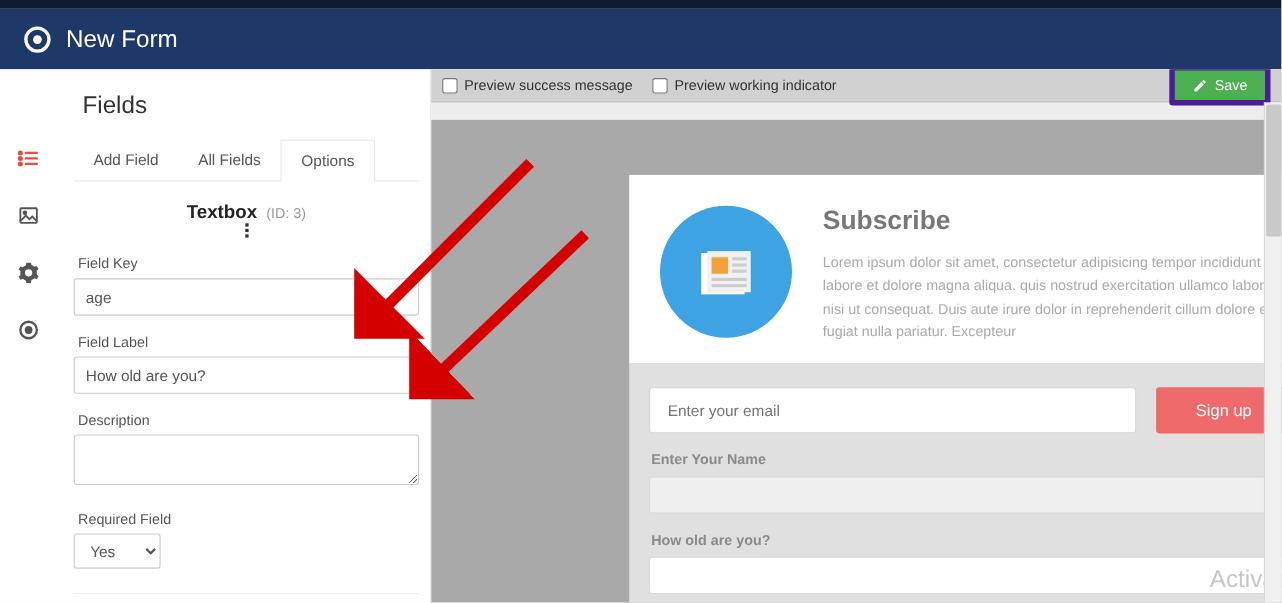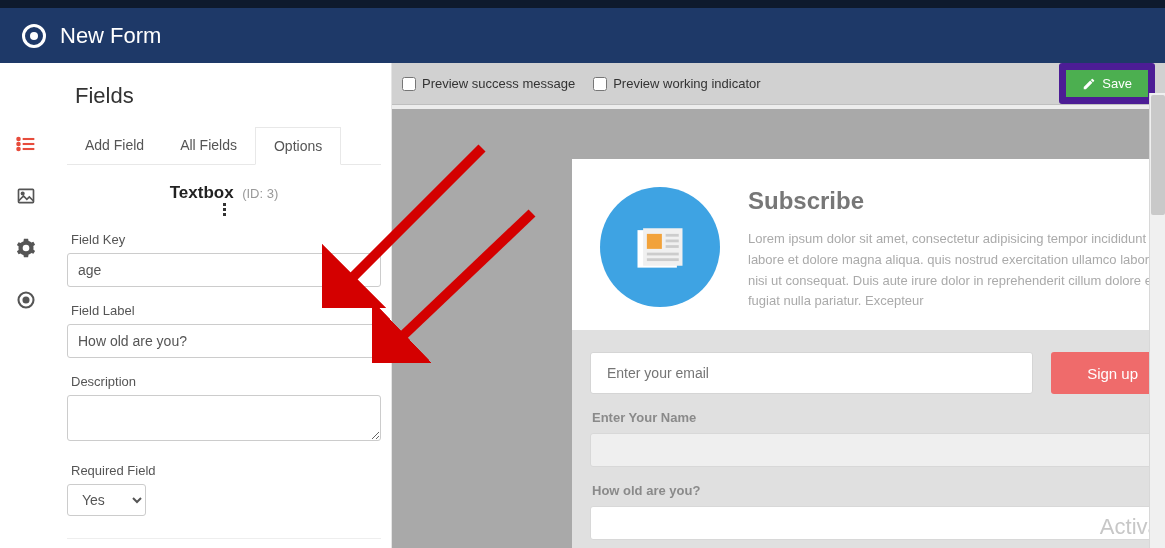--- a/index.html
+++ b/index.html
@@ -23,25 +23,25 @@
   .section-head .t { font-size: 17px; font-weight: 700; color: #222; }
   .section-head .sub { font-size: 13px; font-weight: 400; color: #999; margin-left: 4px; }
   .kebab { width: 14px; display:flex; flex-direction:column; gap:2px; align-items:center; cursor:pointer; }
   .kebab span { width:3px; height:3px; background:#333; display:block; }
   .lbl { font-size: 13px; color: #555; padding: 6px 4px 6px 4px; display:block; }
   .inp { width: 100%; border: 1px solid #ccc; border-radius: 3px; padding: 8px 10px; font-size: 14px; color: #555; }
   .ta { width: 100%; height: 46px; border: 1px solid #ccc; border-radius: 3px; padding: 6px; resize: both; }
   .sel { border: 1px solid #ccc; border-radius: 3px; padding: 6px 24px 6px 10px; font-size: 14px; color: #555; background: #fff; appearance: menulist; }
   hr.sep { border: none; border-top: 1px solid #eee; margin: 22px 0 14px 0; }
   .preview-shell { flex: 1; background: #ededed; position: relative; overflow:hidden; }
-  .pv-toolbar { height: 42px; background: #d1d1d1; display: flex; align-items: center; padding: 0 10px; font-size: 13px; color: #333; border-bottom: 1px solid #bfbfbf; }
+  .pv-toolbar { height: 30px; background: #d1d1d1; display: flex; align-items: center; padding: 0 10px; font-size: 13px; color: #333; border-bottom: 1px solid #bfbfbf; }
   .pv-toolbar label { display:flex; align-items:center; gap:6px; margin-right: 18px; cursor:pointer; }
   .pv-toolbar input[type=checkbox] { width:14px; height:14px; }
   .pv-toolbar .spacer { flex:1; }
-  .save-btn { background: #4caf50; color: #fff; border:7px solid #4c1d95; border-radius: 3px; padding: 6px 16px; font-size: 13px; display:flex; align-items:center; gap:6px; cursor:pointer; }
+  .save-btn { background: #4caf50; color: #fff; border:5px solid #4c1d95; border-radius: 3px; padding: 6px 16px; font-size: 13px; display:flex; align-items:center; gap:6px; cursor:pointer; }
   .save-btn svg { width:14px; height:14px; fill:#fff; }
   .pv-body { position:absolute; top:30px; left:0; right:0; bottom:0; background:#a9a9a9; padding-left: 180px; padding-top: 50px; overflow:hidden;margin-top:16px; }
   .card { width: 620px; margin-left: 0; }
   .card-top { background:#fff; padding: 28px 28px 18px 28px; display:flex; gap: 28px; }
   .news-ic { width: 120px; height: 120px; border-radius: 50%; background:#3ea3e3; flex-shrink:0; display:flex; align-items:center; justify-content:center; }
   .news-ic svg { width: 60px; height: 60px; }
   .sub-txt h3 { font-size: 24px; color:#777; font-weight:600; margin-bottom: 14px; }
   .sub-txt p { font-size: 13px; color:#aaa; line-height: 1.6; }
   .card-form { background:#e0e0e0; padding: 22px 18px; }
   .row { display:flex; gap:18px; margin-bottom: 16px; }

